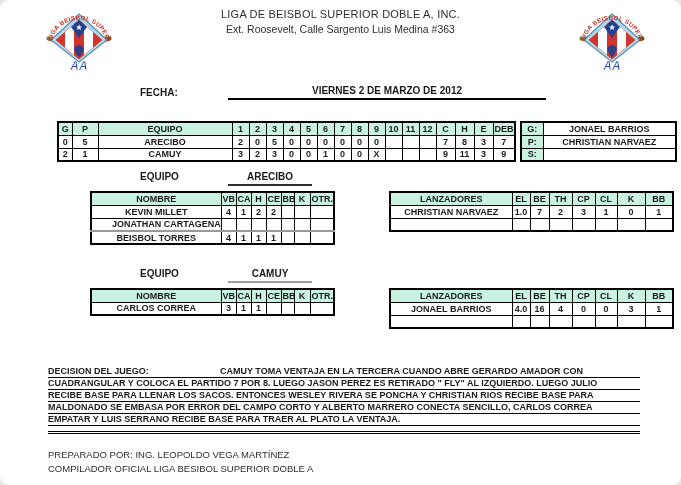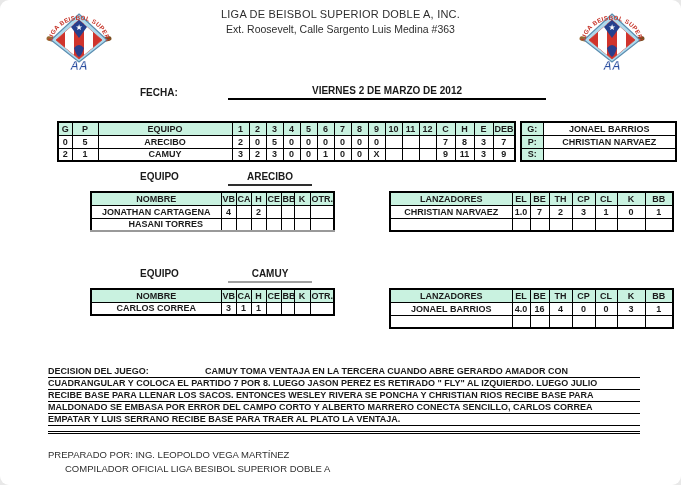--- a/index.html
+++ b/index.html
@@ -52,28 +52,28 @@
   .equipo-label { position:absolute; left:140px; font-size:10px; font-weight:bold; }
   .team-name { position:absolute; left:228px; width:84px; text-align:center;
                font-size:10px; font-weight:bold; padding-bottom:2px; }
   .sec1 .team-name { border-bottom:2px solid #2e2e2e; }
   .sec2 .team-name { border-bottom:2px solid #a0a0a0; }
 
   
   .decision { position:absolute; left:48px; top:366px; width:592px; }
   .dline { height:12px; line-height:10.5px; border-bottom:1.5px solid #000;
            font-size:9px; font-weight:bold; white-space:nowrap; overflow:hidden; }
-  .dlabel { display:inline-block; width:157px; }
+  .dlabel { display:inline-block; width:172px; }
   .thick-rule { position:absolute; left:48px; top:431px; width:592px; height:0;
                 border-top:3px double #000; }
 
   
   .footer-line { position:absolute; left:48px; font-size:9.5px; color:#2e2e2e; }
   .prepared { top:449px; }
-  .compiler { top:463px;margin-left:17px; }
+  .compiler { top:463px; }
 </style>
 </head>
 <body>
 
 <div class="page">
 
   <svg width="0" height="0" style="position:absolute" aria-hidden="true">
     <defs>
       <symbol id="logo-sym" viewBox="0 0 70 70">
         <path id="arcp" d="M 8,37 A 27.5 26 0 0 1 62,37" fill="none"></path>
@@ -252,31 +252,41 @@
           <th>CA</th>
           <th>H</th>
           <th>CE</th>
           <th>BB</th>
           <th>K</th>
           <th>OTR.</th>
         </tr>
       </thead>
       <tbody>
         <tr>
+          <td>KEVIN MILLET</td>
+          <td>4</td>
+          <td>1</td>
+          <td>2</td>
+          <td>2</td>
+          <td></td>
+          <td></td>
+          <td></td>
+        </tr>
+        <tr>
           <td>JONATHAN CARTAGENA</td>
           <td>4</td>
           <td></td>
           <td>2</td>
           <td></td>
           <td></td>
           <td></td>
           <td></td>
         </tr>
         <tr>
-          <td>HASANI TORRES</td>
+          <td>BEISBOL TORRES</td>
           <td>4</td>
           <td>1</td>
           <td>1</td>
           <td>1</td>
           <td></td>
           <td></td>
           <td></td>
         </tr>
       </tbody>
   </table>

